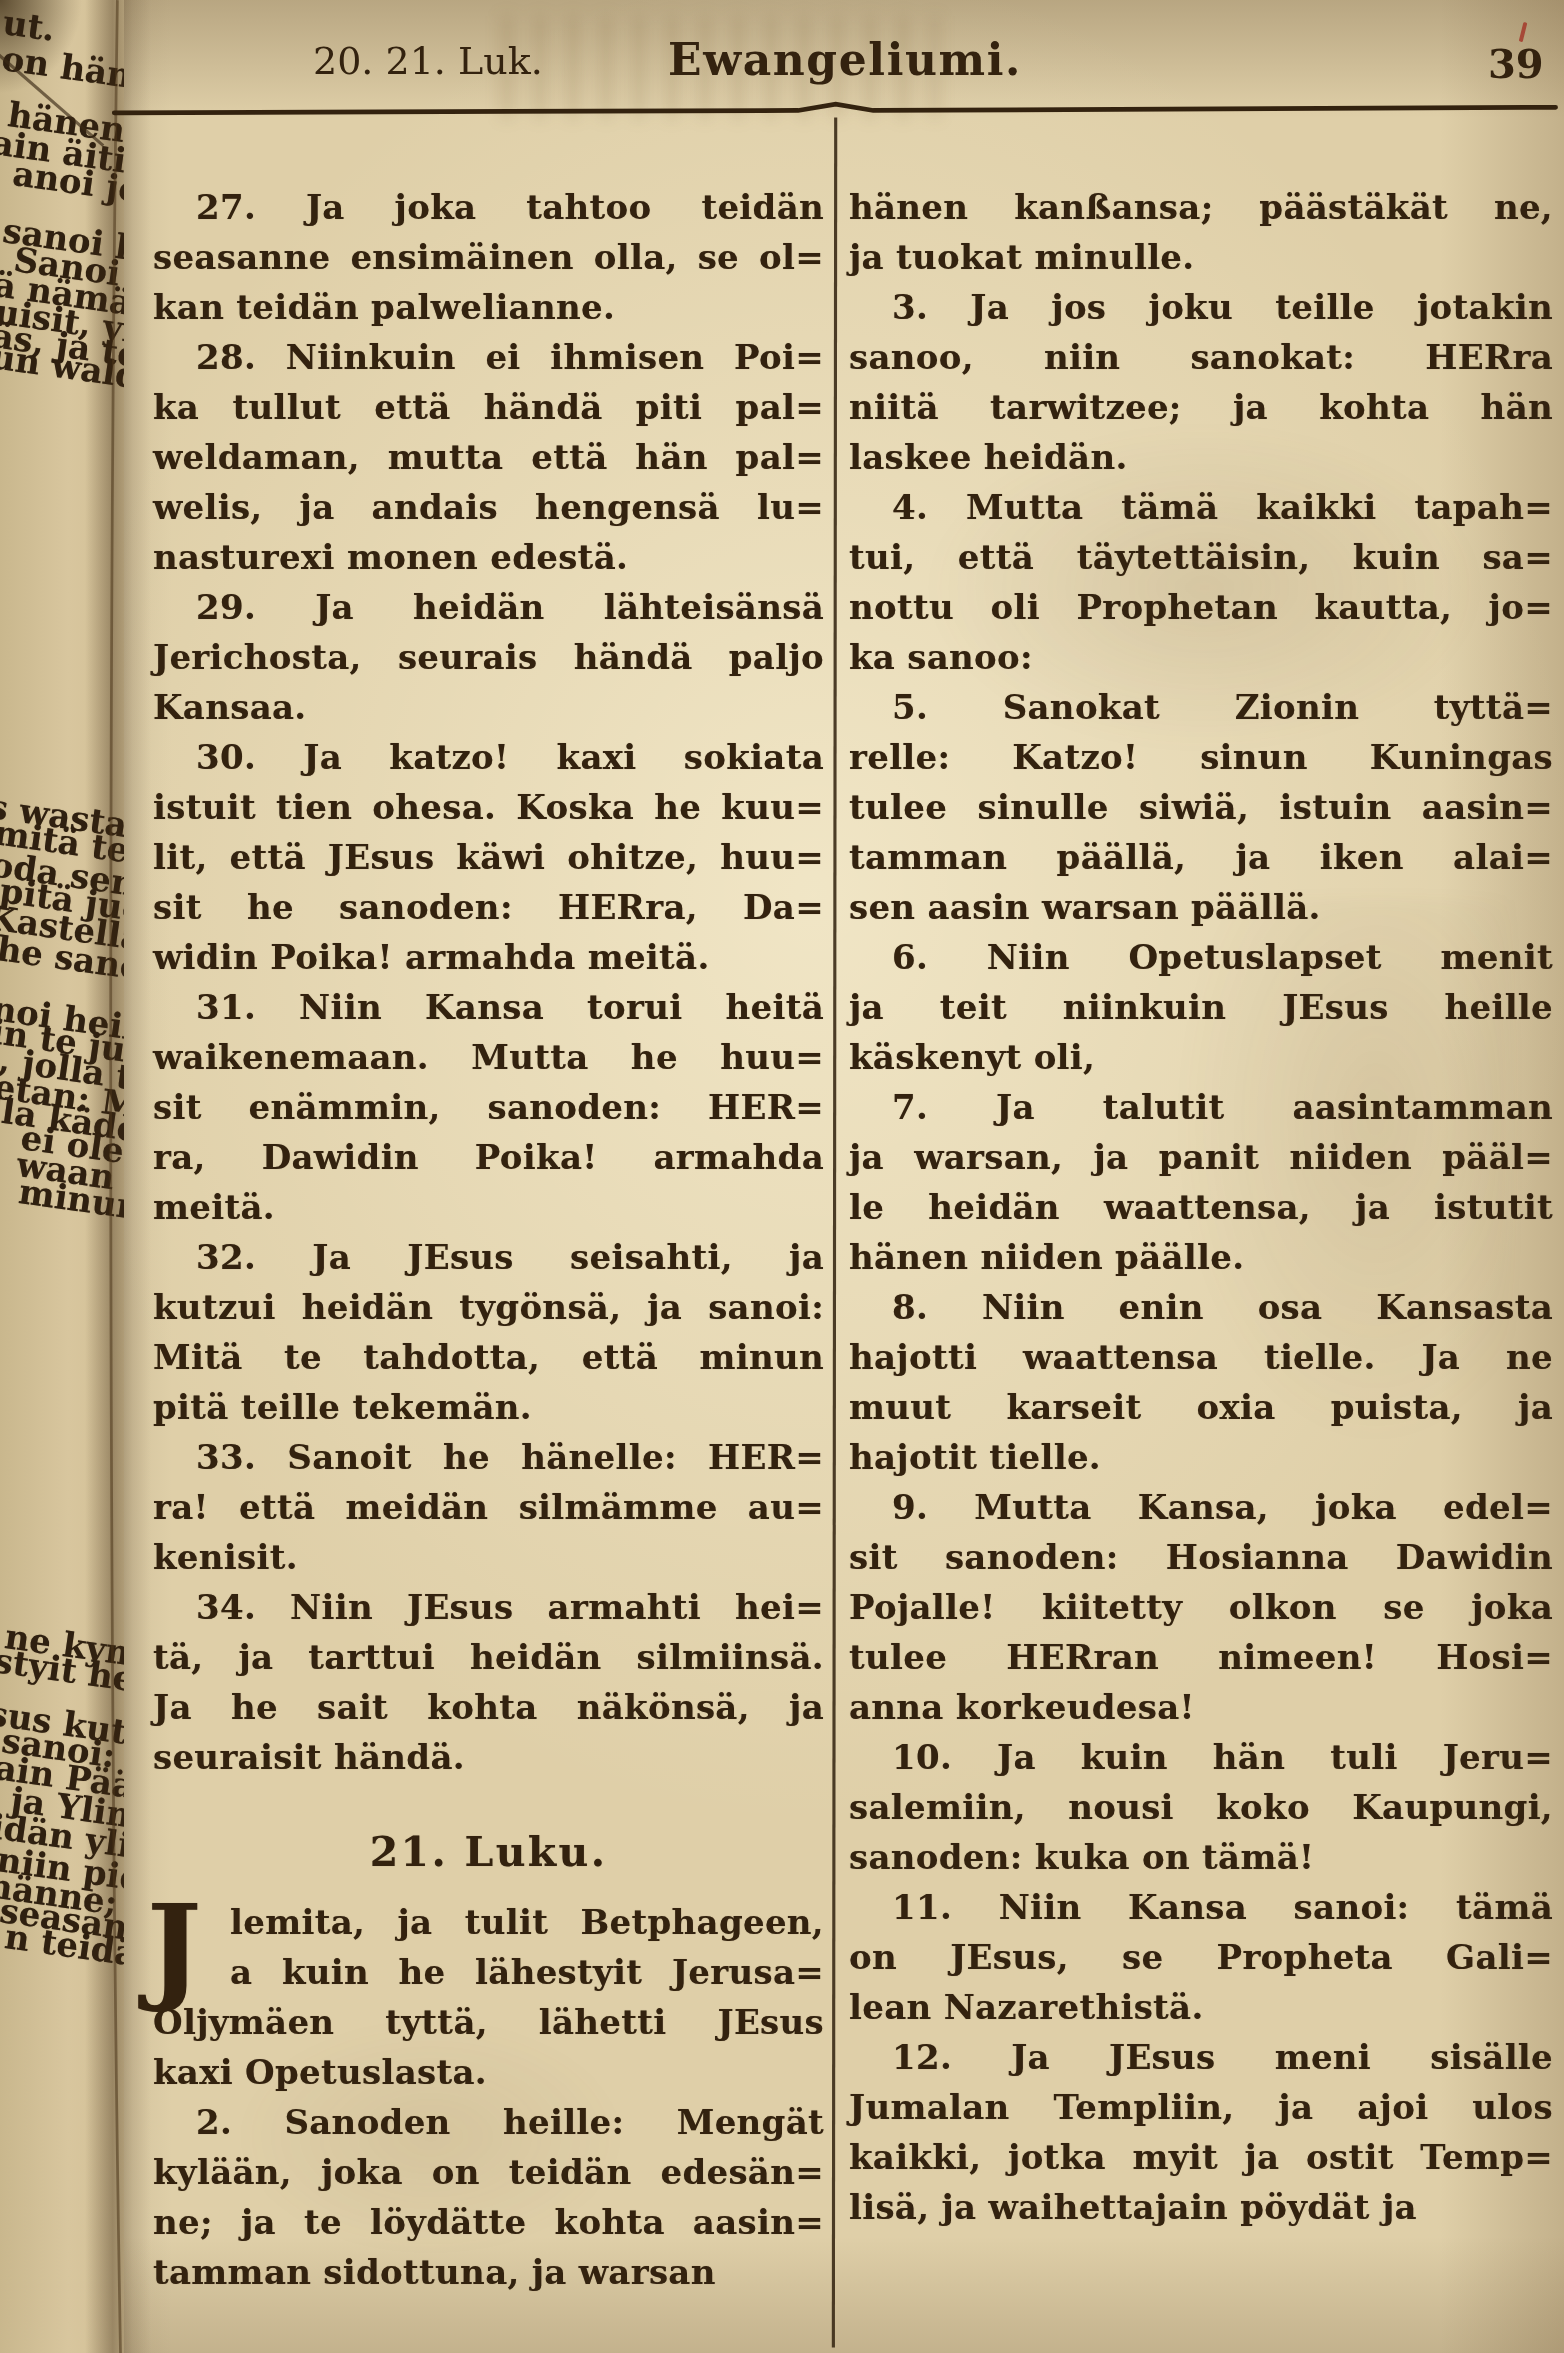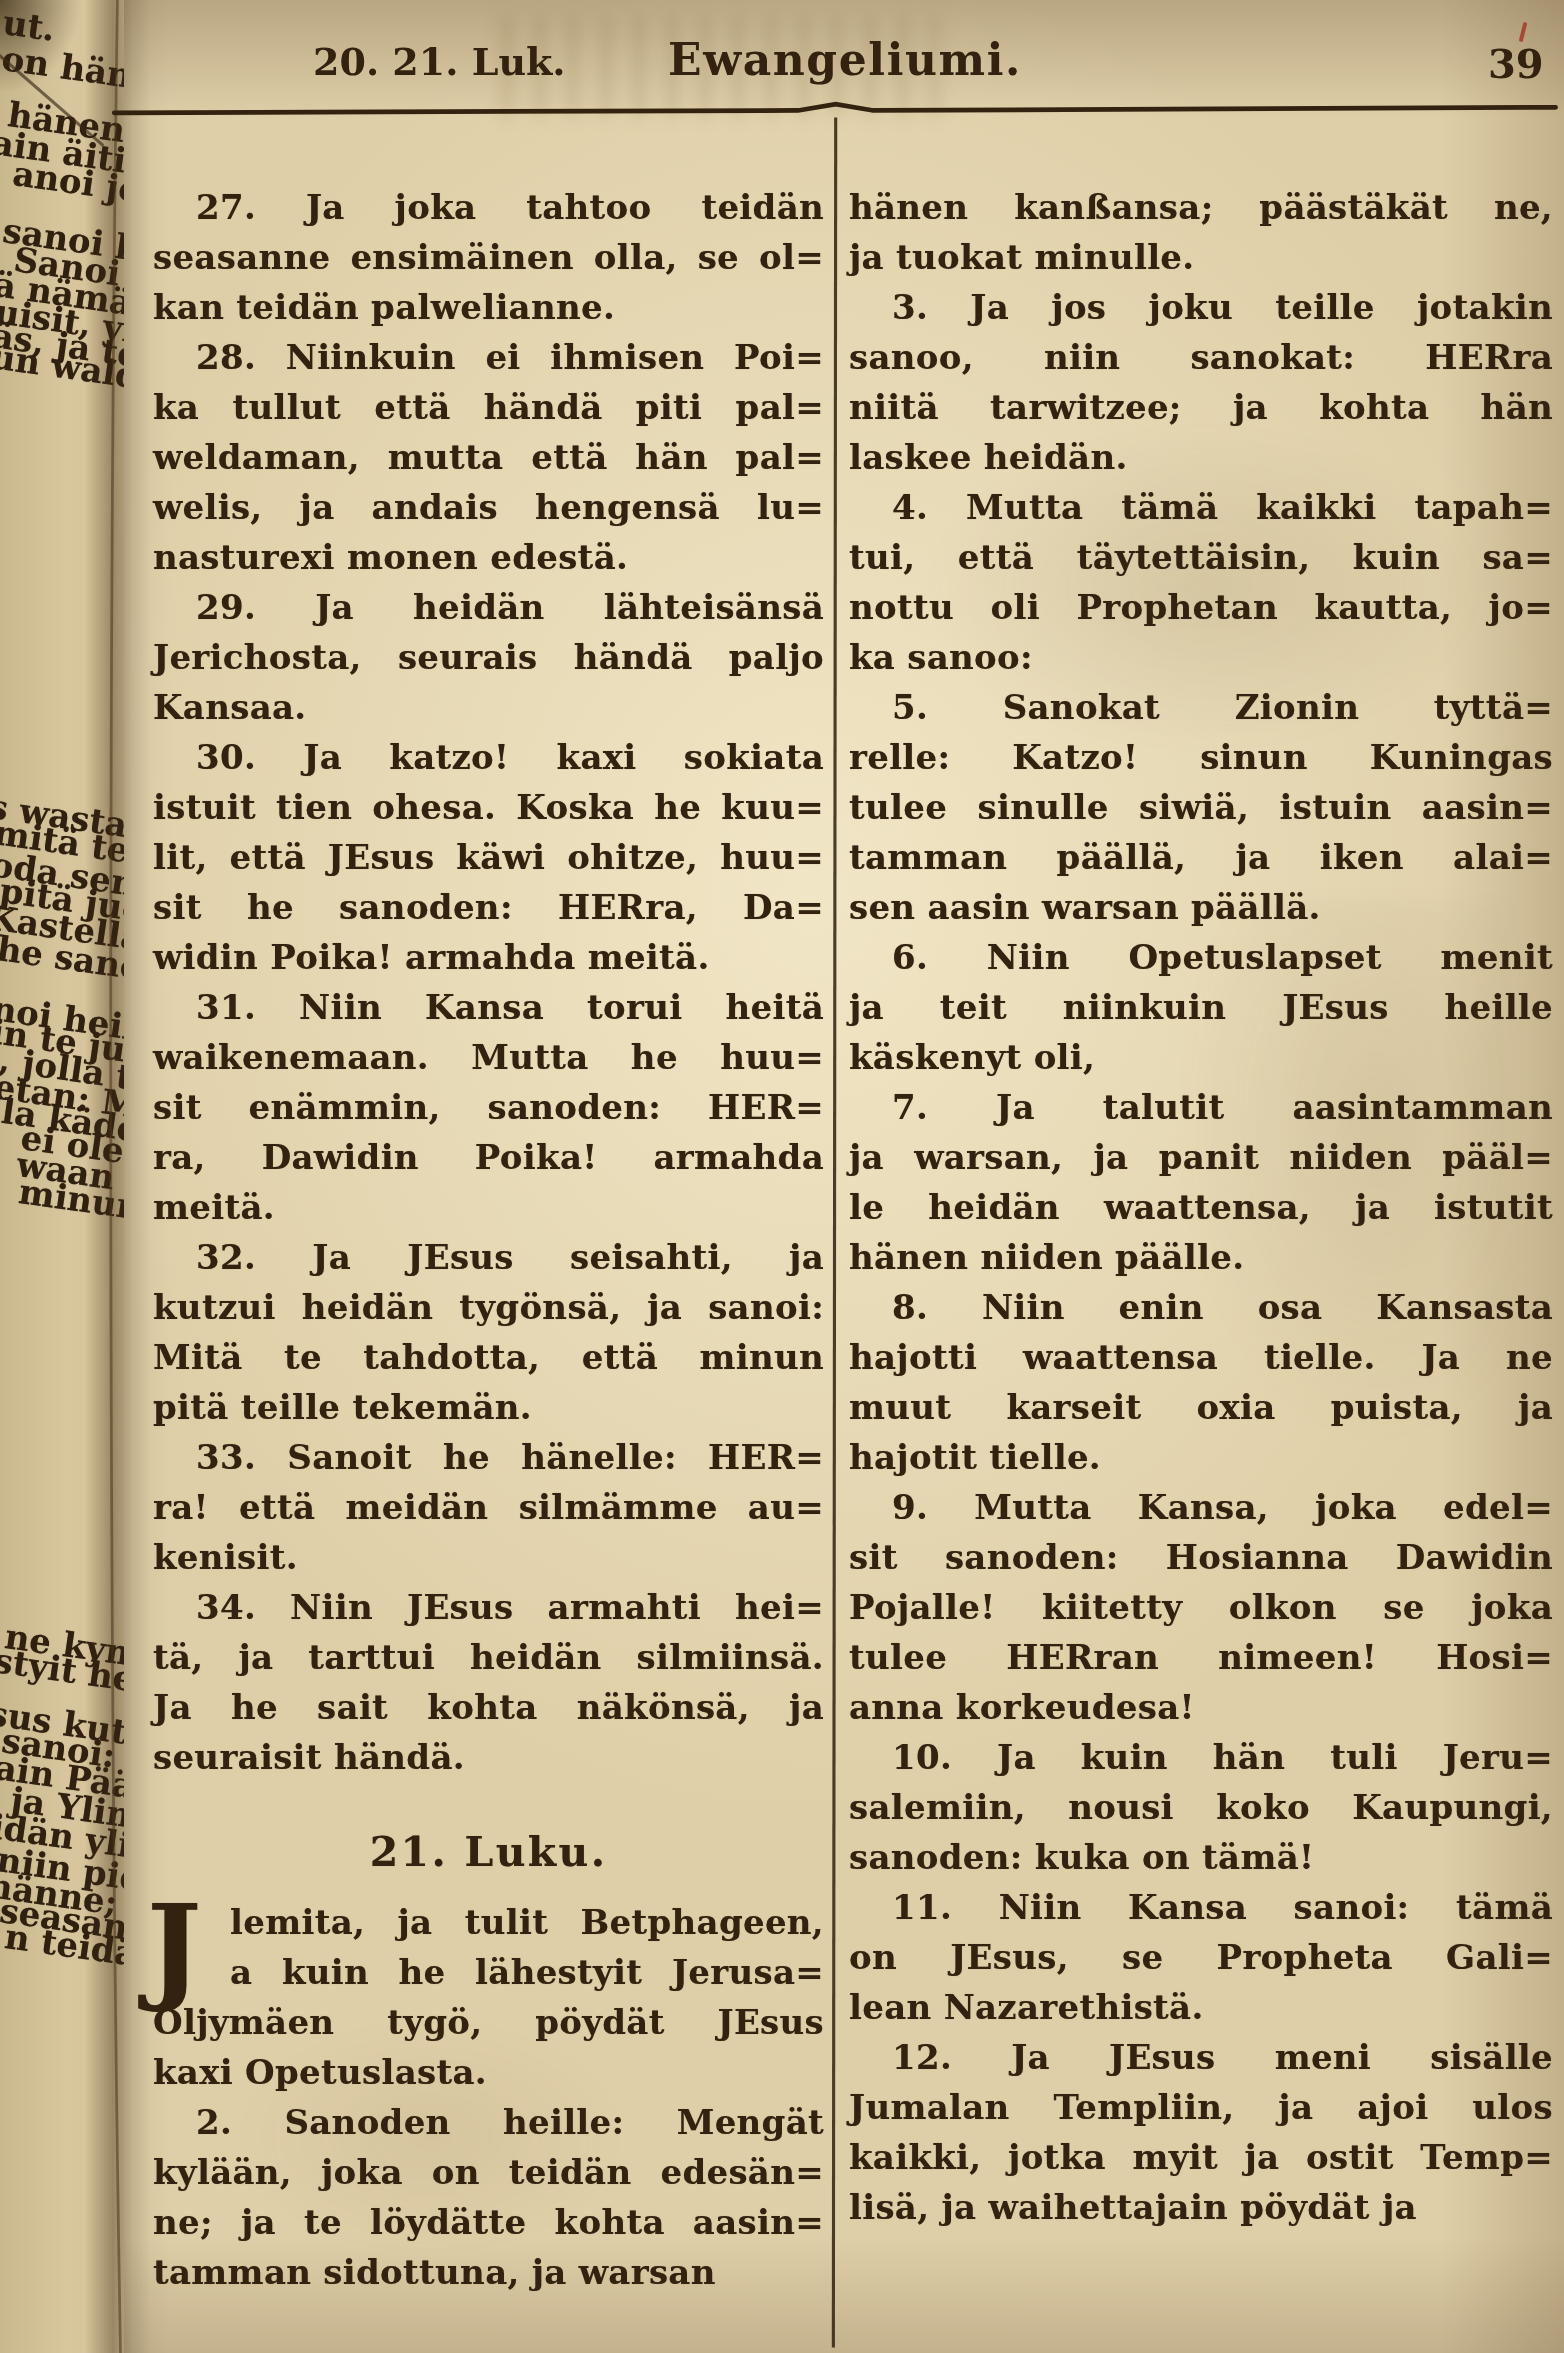--- a/index.html
+++ b/index.html
@@ -45,21 +45,21 @@
   .margin-strip{position:absolute;left:0;top:0;width:124px;height:100%;overflow:hidden;}
   .fragment{
     position:absolute;white-space:nowrap;
     font-weight:bold;font-size:34px;color:#2f2010;
     transform:rotate(8deg);transform-origin:left top;
     text-shadow:0 0 0.8px rgba(47,32,16,0.45);
   }
 
   
   .running-header{position:absolute;top:34px;left:0;width:1565px;height:55px;color:#33220f;}
-  .hdr-left{position:absolute;left:313px;top:4.7px;font-size:38px;font-weight:bold;}
+  .hdr-left{position:absolute;left:313px;top:4.7px;font-size:38px;font-weight:normal;}
   .hdr-title{position:absolute;left:845px;top:0;transform:translateX(-50%);
     font-size:44px;font-weight:bold;letter-spacing:1.6px;}
   .hdr-page{position:absolute;left:1488px;top:6.3px;font-size:40px;font-weight:600;}
 
   .column{position:absolute;color:#33220f;font-size:34px;font-weight:bold;letter-spacing:0.3px;
     text-shadow:0 0 0.8px rgba(51,34,15,0.38);margin-top:40px;}
   .col-left{left:153px;top:142px;width:671px;}
   .col-right{left:849px;top:142px;width:704px;}
   .line{height:50px;line-height:50px;}
   .jl{text-align:justify;text-align-last:justify;}
@@ -185,21 +185,21 @@
       <div class="line jl ind">34. Niin JEsus armahti hei=</div>
       <div class="line jl">tä, ja tarttui heidän silmiinsä.</div>
       <div class="line jl">Ja he sait kohta näkönsä, ja</div>
       <div class="line">seuraisit händä.</div>
     </div>
     <div class="chapter-heading">21. Luku.</div>
     <div class="verse dropcap-verse">
       <span class="initial">J</span>
       <div class="line jl dcpad">lemita, ja tulit Betphageen,</div>
       <div class="line jl dcpad">a kuin he lähestyit Jerusa=</div>
-      <div class="line jl">Öljymäen tygö, pöydät JEsus</div>
+      <div class="line jl">Öljymäen tyttä, lähetti JEsus</div>
       <div class="line">kaxi Opetuslasta.</div>
     </div>
     <div class="verse">
       <div class="line jl ind">2. Sanoden heille: Mengät</div>
       <div class="line jl">kylään, joka on teidän edesän=</div>
       <div class="line jl">ne; ja te löydätte kohta aasin=</div>
       <div class="line">tamman sidottuna, ja warsan</div>
     </div>
   </div>
 <div class="column col-right">

